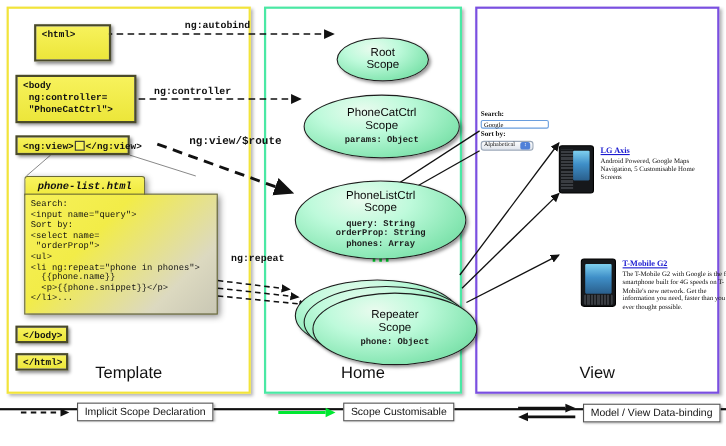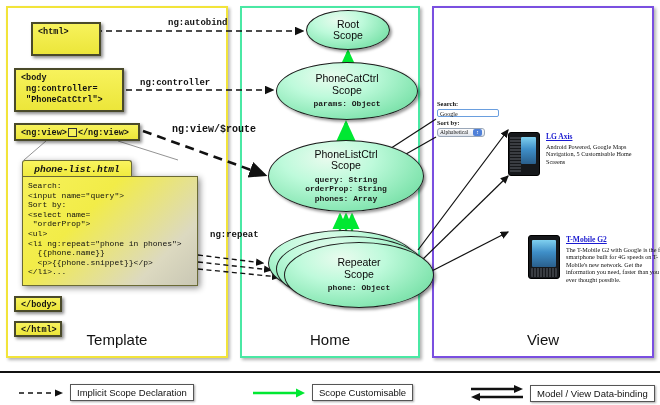--- a/index.html
+++ b/index.html
@@ -24,21 +24,21 @@
   
   .ybox{position:absolute;background:linear-gradient(#f7f25c,#ece63a);
         border:2px solid #4a4a2a;box-sizing:border-box;
         box-shadow:2px 2px 3px rgba(0,0,0,.45);
         font-family:"Liberation Mono",monospace;font-weight:bold;
         color:#111;white-space:pre;}
   #box-html{   left:31px; top:22px; width:70px;  height:34px; font-size:8.5px;
                padding:3px 0 0 5px;}
   #box-body{   left:14px; top:68px; width:110px; height:44px; font-size:8.5px;
                padding:3px 0 15px 5px;line-height:11px;}
-  #box-ngview{ left:14px; top:123px;width:126px; height:18px; font-size:8.5px;
+  #box-ngview{ left:14px; top:123px;width:104px; height:18px; font-size:8.5px;
                padding:3px 16px 0 5px;}
   #box-bodyend{left:14px; top:296px;width:48px;  height:16px; font-size:8.5px;
                padding:2px 0 0 5px;}
   #box-htmlend{left:14px; top:321px;width:48px;  height:16px; font-size:8.5px;
                padding:2px 0 0 5px;}
   #ngview-slot{display:inline-block;width:7px;height:7px;border:1px solid #333;
                background:#f7f25c;vertical-align:middle;margin:0 1px;}
 
   
   #note-wrap{position:absolute;left:22px;top:160px;width:176px;height:126px;
@@ -56,21 +56,21 @@
              font-family:"Liberation Mono",monospace;font-size:8px;
              color:#111;white-space:pre;line-height:9.6px;
              padding:4px 0 0 5px;}
 
   
   .scope{position:absolute;border-radius:50%;
          background:radial-gradient(ellipse at 38% 24%,#e9fbee 0%,#befadb 34%,#86e6b2 72%,#63cf95 100%);
          border:1.6px solid #1d1d1d;box-sizing:border-box;
          box-shadow:2px 2px 3px rgba(0,0,0,.40);
          display:flex;flex-direction:column;align-items:center;
-         justify-content:center;text-align:center;color:#0a0a0a;}
+         justify-content:center;text-align:center;color:#0a0a0a;margin-top:24px;}
   .scope .nm{font-family:"Liberation Sans",sans-serif;font-size:10.5px;line-height:11.5px;}
   .scope .props{font-family:"Liberation Mono",monospace;font-weight:bold;
                 font-size:8px;line-height:9.5px;margin-top:3px;color:#1a1a1a;}
   #scope-root{     left:306px;top:10px; width:84px; height:40px;}
   #scope-catctrl{  left:276px;top:62px; width:142px;height:58px;}
   #scope-listctrl{ left:268px;top:140px;width:156px;height:72px;}
   #rep-a{left:268px;top:230px;width:150px;height:66px;}
   #rep-b{left:276px;top:236px;width:150px;height:66px;}
   #rep-c{left:284px;top:242px;width:150px;height:66px;}
 
@@ -105,21 +105,21 @@
   .phone-img.slider .kbd{position:absolute;left:1px;top:3px;width:11px;bottom:3px;
                          background:repeating-linear-gradient(0deg,#3a3d42 0 2px,#16181b 2px 3px);}
   .phone-text{flex:1;}
   .phone-title{font-family:"Liberation Serif",serif;font-size:7.5px;font-weight:bold;
                color:#1a1ad0;text-decoration:underline;line-height:9px;}
   .phone-desc{font-family:"Liberation Serif",serif;font-size:6.2px;color:#111;
               line-height:7.4px;margin-top:2px;}
 
   
   #legend-rule{position:absolute;left:0;top:371px;width:660px;height:2px;background:#111;}
-  #legend{position:absolute;left:0;top:382px;width:660px;height:24px;}
+  #legend{position:absolute;left:0;top:364px;width:660px;height:24px;}
   .lg-item{position:absolute;display:flex;align-items:center;gap:6px;}
   #lg-0{left:18px;top:2px;} #lg-1{left:252px;top:2px;} #lg-2{left:470px;top:2px;}
   .lg-box{border:1.5px solid #555;background:#fff;box-shadow:1px 1px 2px rgba(0,0,0,.35);
           font-family:"Liberation Sans",sans-serif;font-size:9.5px;color:#111;
           padding:2px 6px;white-space:nowrap;}
 
   .ovl{position:absolute;left:0;top:0;width:660px;height:405px;pointer-events:none;}
   .lbl{position:absolute;font-family:"Liberation Mono",monospace;font-weight:bold;
        font-size:9px;color:#111;white-space:nowrap;}
   #lbl-autobind{left:168px;top:18px;}

